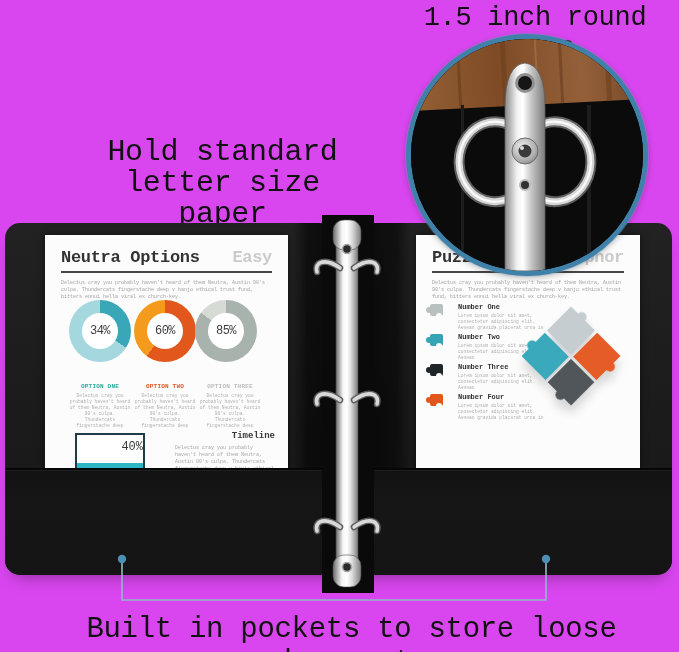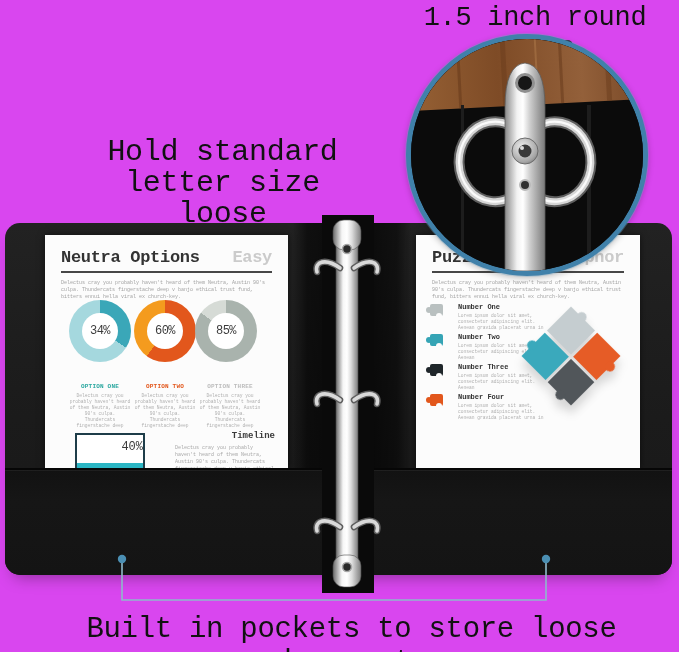--- a/index.html
+++ b/index.html
@@ -87,21 +87,21 @@
   .bracket{position:absolute;left:116px;top:553px;z-index:3;}
 </style>
 </head>
 <body>
 
 <div class="canvas">
 
   <div class="caption cap-top">1.5 inch round rings</div>
   <div class="caption cap-left">
     <span>Hold standard</span><br>
-    <span>letter size loose</span>
+    <span>letter size paper</span>
   </div>
   <div class="caption cap-bottom">Built in pockets to store loose documents</div>
 
   <div class="binder">
     <div class="spine-shade"></div>
 
     <div class="page page-left">
       <div class="pg-title">Neutra Options</div>
       <div class="pg-sub">Easy</div>
       <div class="pg-hr"></div>

